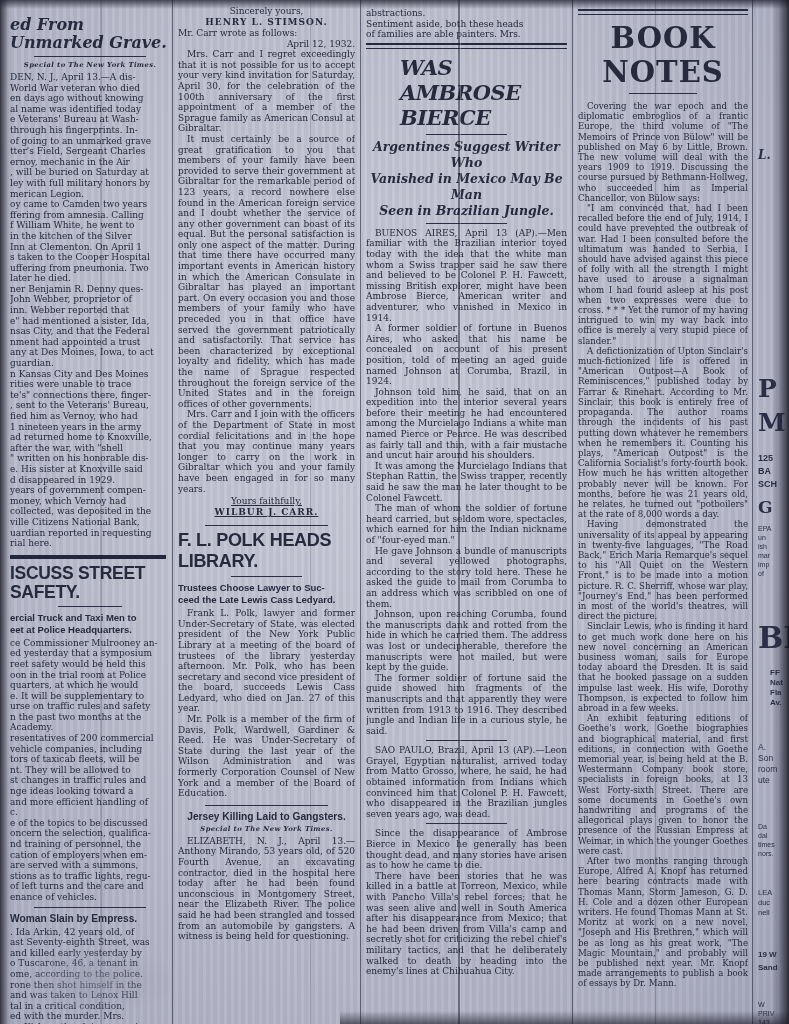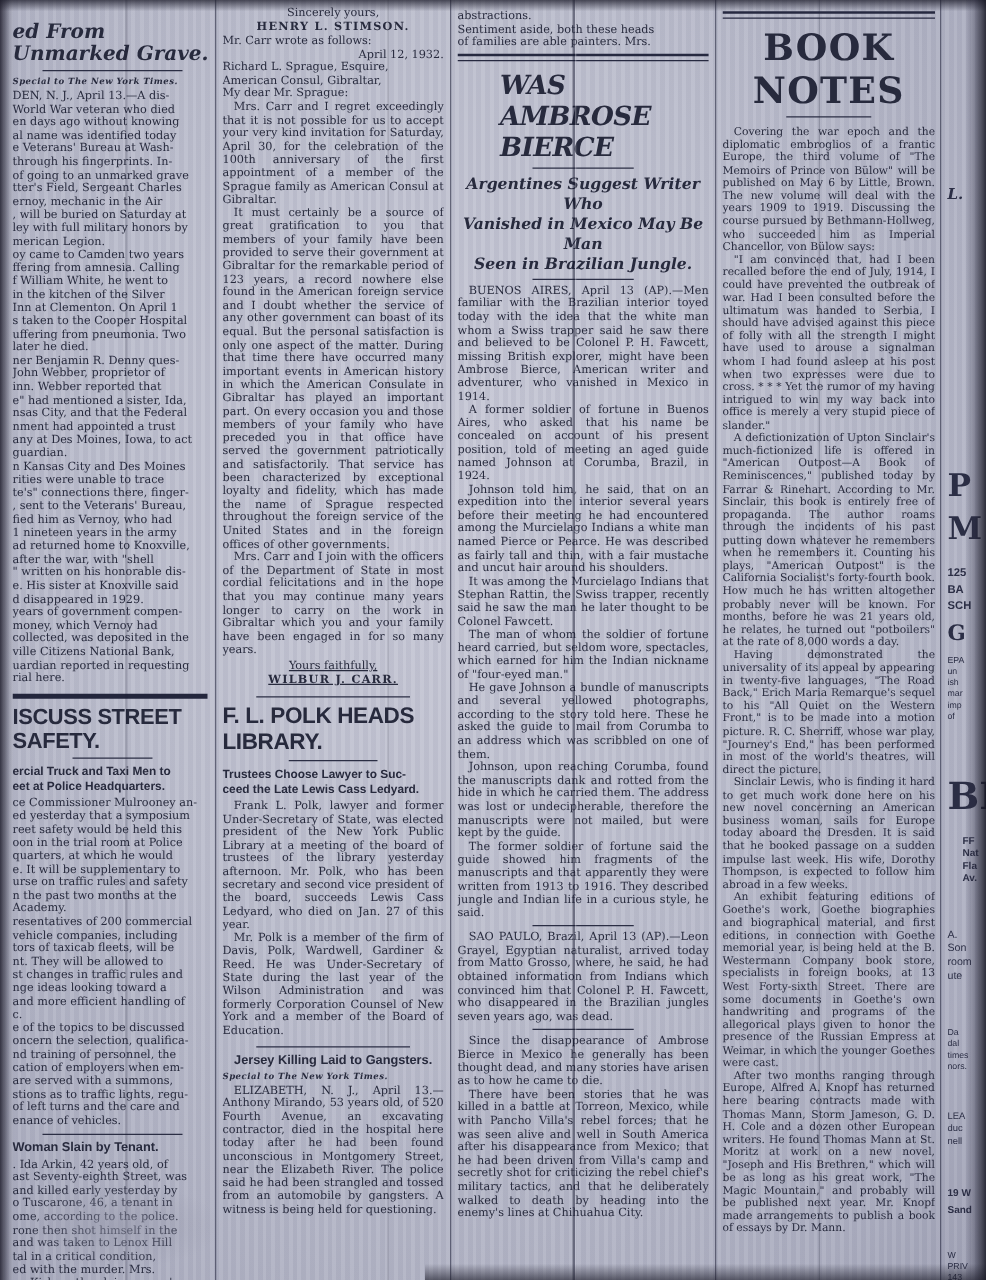--- a/index.html
+++ b/index.html
@@ -11,21 +11,21 @@
   .col{position:absolute;top:0;bottom:0;overflow:hidden;}
   #c1{left:10px;width:160px;padding-top:16px;}
   #c2{left:178px;width:177px;padding-top:6px;}
   #c3{left:366px;width:201px;padding-top:8px;}
   #c4{left:578px;width:170px;padding-top:6px;}
   .vrule{position:absolute;top:0;bottom:0;width:1px;background:rgba(28,30,52,.55);}
   .pre{white-space:pre-line;}
   .body9{font-size:9px;line-height:10.6px;text-align:left;}
   .just p{margin:0;text-indent:9px;text-align:justify;font-size:9px;line-height:10.6px;}
   .small85 p{font-size:8.6px;line-height:10.2px;}
-  .dateline{font-size:6.8px;font-style:italic;text-align:left;letter-spacing:.4px;margin:2px 0 3px 0;font-weight:bold;}
+  .dateline{font-size:6.8px;font-style:italic;text-align:center;letter-spacing:.4px;margin:2px 0 3px 0;font-weight:bold;}
   .h-it{font-family:"DejaVu Serif",serif;font-weight:bold;font-style:italic;}
   .h-goth{font-family:"Liberation Sans",sans-serif;font-weight:bold;}
   .sub-goth{font-family:"Liberation Sans",sans-serif;font-weight:bold;font-size:10.2px;line-height:12px;text-align:center;margin:5px 0 2px 0;}
   .rule{height:1px;background:#2b2e44;width:40%;margin:4px auto;}
   .rule-l{height:1px;background:#2b2e44;width:70%;margin:4px auto;}
   .drule{border-top:2.5px solid #262940;border-bottom:1px solid #262940;height:3px;margin:3px 0 6px 0;}
   .sig{text-align:center;font-size:9px;line-height:11px;}
   .sig .name{letter-spacing:1px;font-weight:bold;}
   .bar{height:4px;background:#23263c;margin:6px 4px 5px 0;}
   
@@ -145,21 +145,21 @@
 e of the topics to be discussed
 oncern the selection, qualifica-
 nd training of personnel, the
 cation of employers when em-
 are served with a summons,
 stions as to traffic lights, regu-
 of left turns and the care and
 enance of vehicles.</div>
 
     <div class="rule-l"></div>
-    <div class="sub-goth" style="text-align:left;">Woman Slain by Tenant.</div>
+    <div class="sub-goth" style="text-align:left;">Woman Slain by Empress.</div>
     <div class="body9 pre">. Ida Arkin, 42 years old, of
 ast Seventy-eighth Street, was
 and killed early yesterday by
 o Tuscarone, 46, a tenant in
 ome, according to the police.
 rone then shot himself in the
 and was taken to Lenox Hill
 tal in a critical condition,
 ed with the murder.   Mrs.
 na Kirbeg, the slain woman's
@@ -169,23 +169,20 @@
 
   </div>
 
   <div class="col" id="c2">
     <div class="sig">
       <div>Sincerely yours,</div>
       <div class="name">HENRY L. STIMSON.</div>
     </div>
     <div class="body9">Mr. Carr wrote as follows:</div>
     <div class="body9" style="text-align:right;">April 12, 1932.</div>
-    <div class="body9 pre">Richard L. Sprague, Esquire,
-American Consul, Gibraltar,
-My dear Mr. Sprague:</div>
     <div class="just">
         <p>Mrs. Carr and I regret exceedingly that it is not possible for us to accept your very kind invitation for Saturday, April 30, for the celebration of the 100th anniversary of the first appointment of a member of the Sprague family as American Consul at Gibraltar.</p>
         <p>It must certainly be a source of great gratification to you that members of your family have been provided to serve their government at Gibraltar for the remarkable period of 123 years, a record nowhere else found in the American foreign service and I doubt whether the service of any other government can boast of its equal. But the personal satisfaction is only one aspect of the matter. During that time there have occurred many important events in American history in which the American Consulate in Gibraltar has played an important part. On every occasion you and those members of your family who have preceded you in that office have served the government patriotically and satisfactorily. That service has been characterized by exceptional loyalty and fidelity, which has made the name of Sprague respected throughout the foreign service of the United States and in the foreign offices of other governments.</p>
         <p>Mrs. Carr and I join with the officers of the Department of State in most cordial felicitations and in the hope that you may continue many years longer to carry on the work in Gibraltar which you and your family have been engaged in for so many years.</p>
       </div>
     <div class="sig" style="margin-top:2px;text-decoration:underline;">
       <div>Yours faithfully,</div>
       <div class="name">WILBUR J. CARR.</div>
     </div>
 

